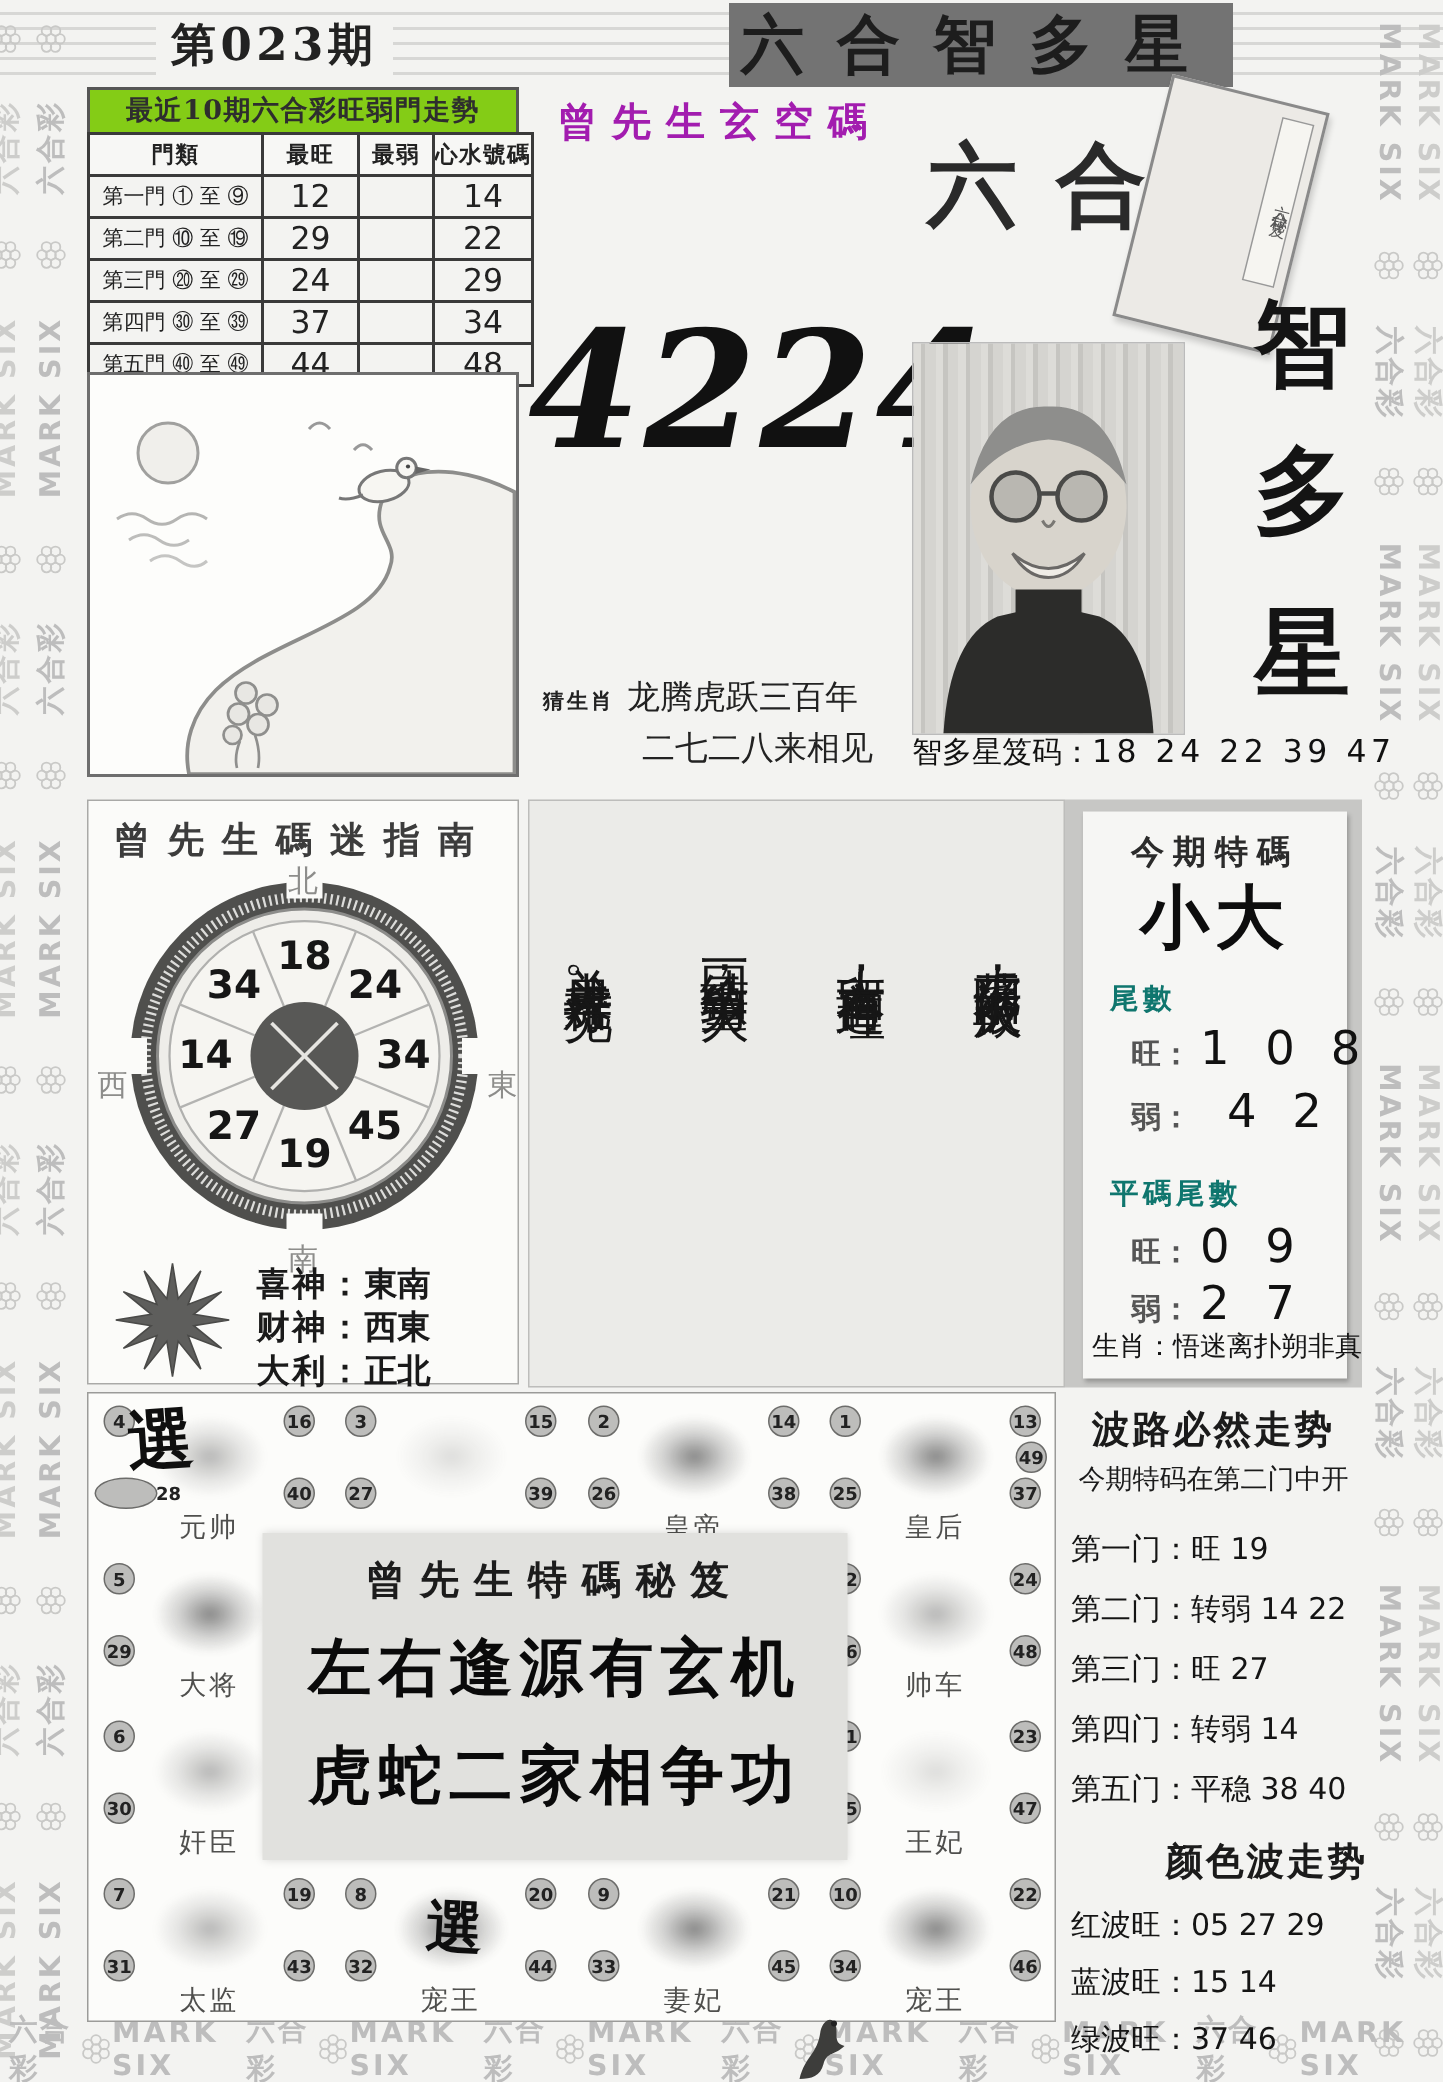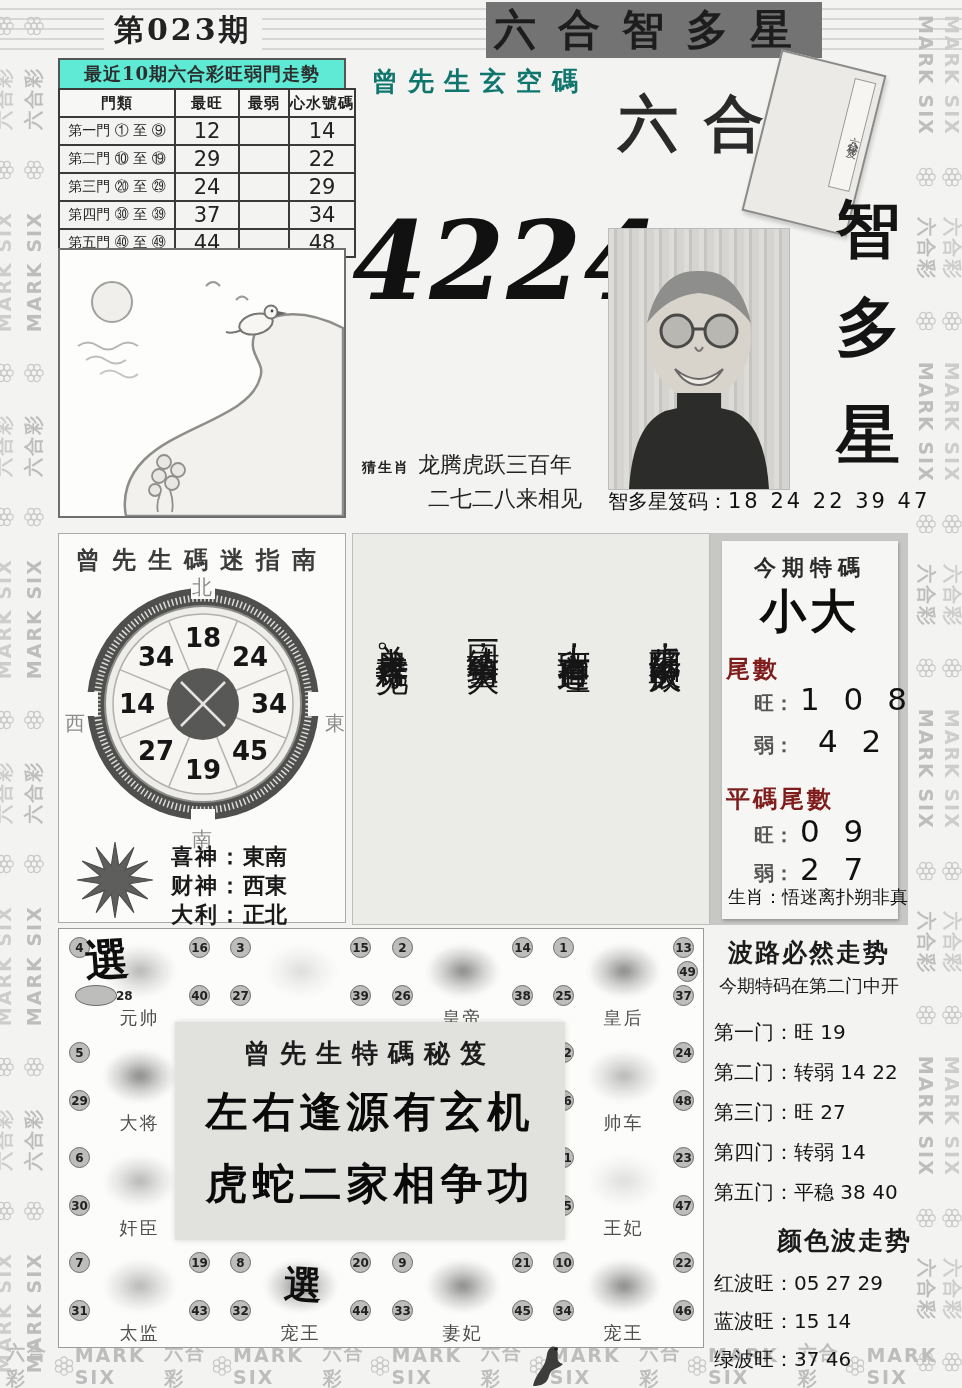--- a/index.html
+++ b/index.html
@@ -23,35 +23,35 @@
   #strip-left-outer{left:-8px;top:1388px;transform:rotate(-90deg);}
   #strip-left-inner{left:22px;top:1388px;transform:rotate(-90deg);}
   #strip-right-inner{left:938px;top:0;transform:rotate(90deg);}
   #strip-right-outer{left:964px;top:0;transform:rotate(90deg);}
   #strip-bottom{position:absolute;left:0;top:1346px;width:962px;height:40px;display:flex;
                 align-items:center;justify-content:space-between;padding:0 6px;box-sizing:border-box;}
   .flower{display:inline-block;line-height:0;}
 
   
   #trend{left:58px;top:58px;width:288px;}
-  #trend-title{height:28px;line-height:28px;text-align:center;background:#5eead4;color:#2e2e2e;
+  #trend-title{height:28px;line-height:28px;text-align:center;background:#84cc16;color:#2e2e2e;
                font-size:18px;font-weight:bold;letter-spacing:1px;border:2px solid #555;border-bottom:none;}
   #trend table{border-collapse:collapse;width:288px;table-layout:fixed;}
   #trend th,#trend td{border:2px solid #3a3a3a;text-align:center;padding:0;height:26px;overflow:hidden;}
   #trend th{font-size:15px;letter-spacing:1px;background:#f7f7f5;}
   td.gate-cell{font-size:14px;white-space:nowrap;}
   td.num-cell{font-size:21px;font-weight:500;}
 
   
   #bird-panel{left:58px;top:248px;width:288px;height:270px;background:#fdfdfb;border:2px solid #6e6e6e;box-sizing:border-box;}
 
   
   #xuankong{left:352px;top:58px;width:256px;height:462px;}
   #xuankong-title{position:absolute;top:6px;width:100%;text-align:center;font-size:26px;font-weight:bold;
-                  letter-spacing:10px;color:#0f766e;}
+                  letter-spacing:10px;color:#a21caf;}
   #xuankong-code{position:absolute;top:140px;width:100%;text-align:center;font-size:108px;font-weight:bold;
                  font-style:italic;color:#111;letter-spacing:2px;}
   #guess{position:absolute;top:392px;left:10px;font-size:22px;color:#222;}
   #guess-label{font-size:14px;font-weight:bold;letter-spacing:2px;margin-right:8px;}
   #guess-line2{position:absolute;top:426px;left:76px;font-size:22px;color:#222;}
 
   
   #masthead{left:608px;top:58px;width:300px;height:462px;}
   #brand-top{position:absolute;left:10px;top:26px;font-size:60px;font-weight:bold;letter-spacing:26px;color:#2a2a2a;}
   #book{position:absolute;left:152px;top:2px;width:104px;height:162px;transform:rotate(14deg);
@@ -89,21 +89,21 @@
   .v-col{writing-mode:vertical-rl;font-size:33px;color:#161616;letter-spacing:3px;
          font-family:"DejaVu Serif","Liberation Serif",serif;}
 
   
   #special-back{left:710px;top:533px;width:198px;height:392px;background:#c7c7c5;}
   #special-card{position:absolute;left:12px;top:8px;width:176px;height:378px;background:#f6f6f4;
                 box-shadow:1px 2px 3px rgba(0,0,0,.25);}
   #special-title{position:absolute;top:12px;width:100%;text-align:center;font-size:22px;font-weight:bold;
                  letter-spacing:6px;color:#2b2b2b;}
   #size-call{position:absolute;top:40px;width:100%;text-align:center;font-size:46px;font-weight:bold;color:#0d0d0d;letter-spacing:4px;}
-  .spec-sec{position:absolute;left:4px;font-size:24px;font-weight:bold;color:#7f1d1d;letter-spacing:3px;}
+  .spec-sec{position:absolute;left:18px;font-size:19px;font-weight:bold;color:#0f766e;letter-spacing:3px;}
   .spec-line{position:absolute;left:32px;font-size:20px;font-weight:bold;color:#555;white-space:nowrap;}
   .spec-line .val{font-size:31px;font-weight:500;color:#111;letter-spacing:7px;margin-left:6px;font-family:"DejaVu Sans","Liberation Sans",sans-serif;}
   #spec-zodiac{position:absolute;left:6px;top:344px;font-size:18px;color:#161616;white-space:nowrap;}
 
   
   #zodiac-grid{left:58px;top:928px;width:646px;height:420px;background:#fcfcfa;border:1px solid #9b9b99;box-sizing:border-box;}
   .z-cell{position:absolute;width:161px;height:105px;}
   .coin{position:absolute;width:21px;height:21px;border-radius:50%;background:#bdbdbb;border:1px solid #6c6c6a;
         color:#222;font-size:12px;font-weight:bold;line-height:21px;text-align:center;box-sizing:border-box;}
   .z-label{position:absolute;bottom:4px;width:100%;text-align:center;font-size:18px;color:#4f4f4d;letter-spacing:2px;}
@@ -807,21 +807,21 @@
       <div id="spec-zodiac">
         <span>生肖：</span><span>悟迷离扑朔非真</span>
       </div>
     </div>
   </div>
 
   <div id="zodiac-grid" class="abs">
       <div class="z-cell" style="left: 0px; top: 0px;">
         <span class="coin" style="left: 10px; top: 8px;">4</span>
         <span class="coin" style="left: 130px; top: 8px;">16</span>
-        <span class="coin" style="left: 16px; top: 56px; padding-left: 40px;">28</span>
+        <span class="coin" style="left: 4px; top: 56px; padding-left: 40px;">28</span>
         <span class="coin" style="left: 130px; top: 56px;">40</span>
         <div class="animal mid"></div>
         <div class="z-label kai">元帅</div>
         <span class="stamp" style="left: 26px; top: 2px;">選</span>
       </div>
       <div class="z-cell" style="left: 161px; top: 0px;">
         <span class="coin" style="left: 10px; top: 8px;">3</span>
         <span class="coin" style="left: 130px; top: 8px;">15</span>
         <span class="coin" style="left: 10px; top: 56px;">27</span>
         <span class="coin" style="left: 130px; top: 56px;">39</span>

